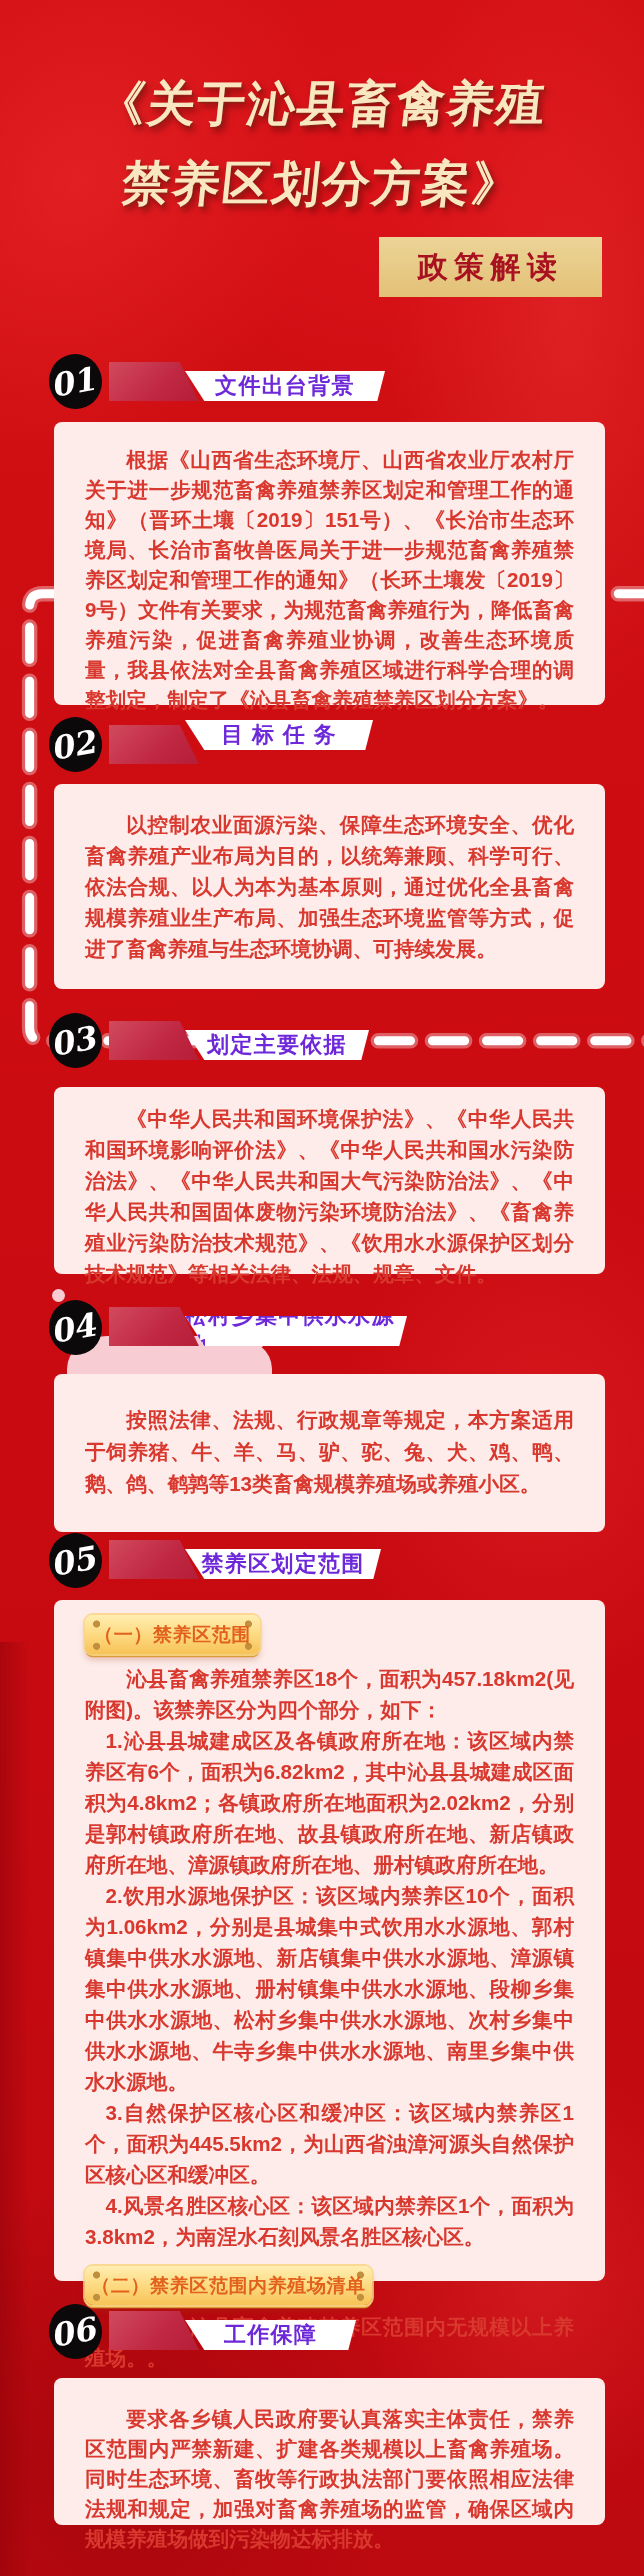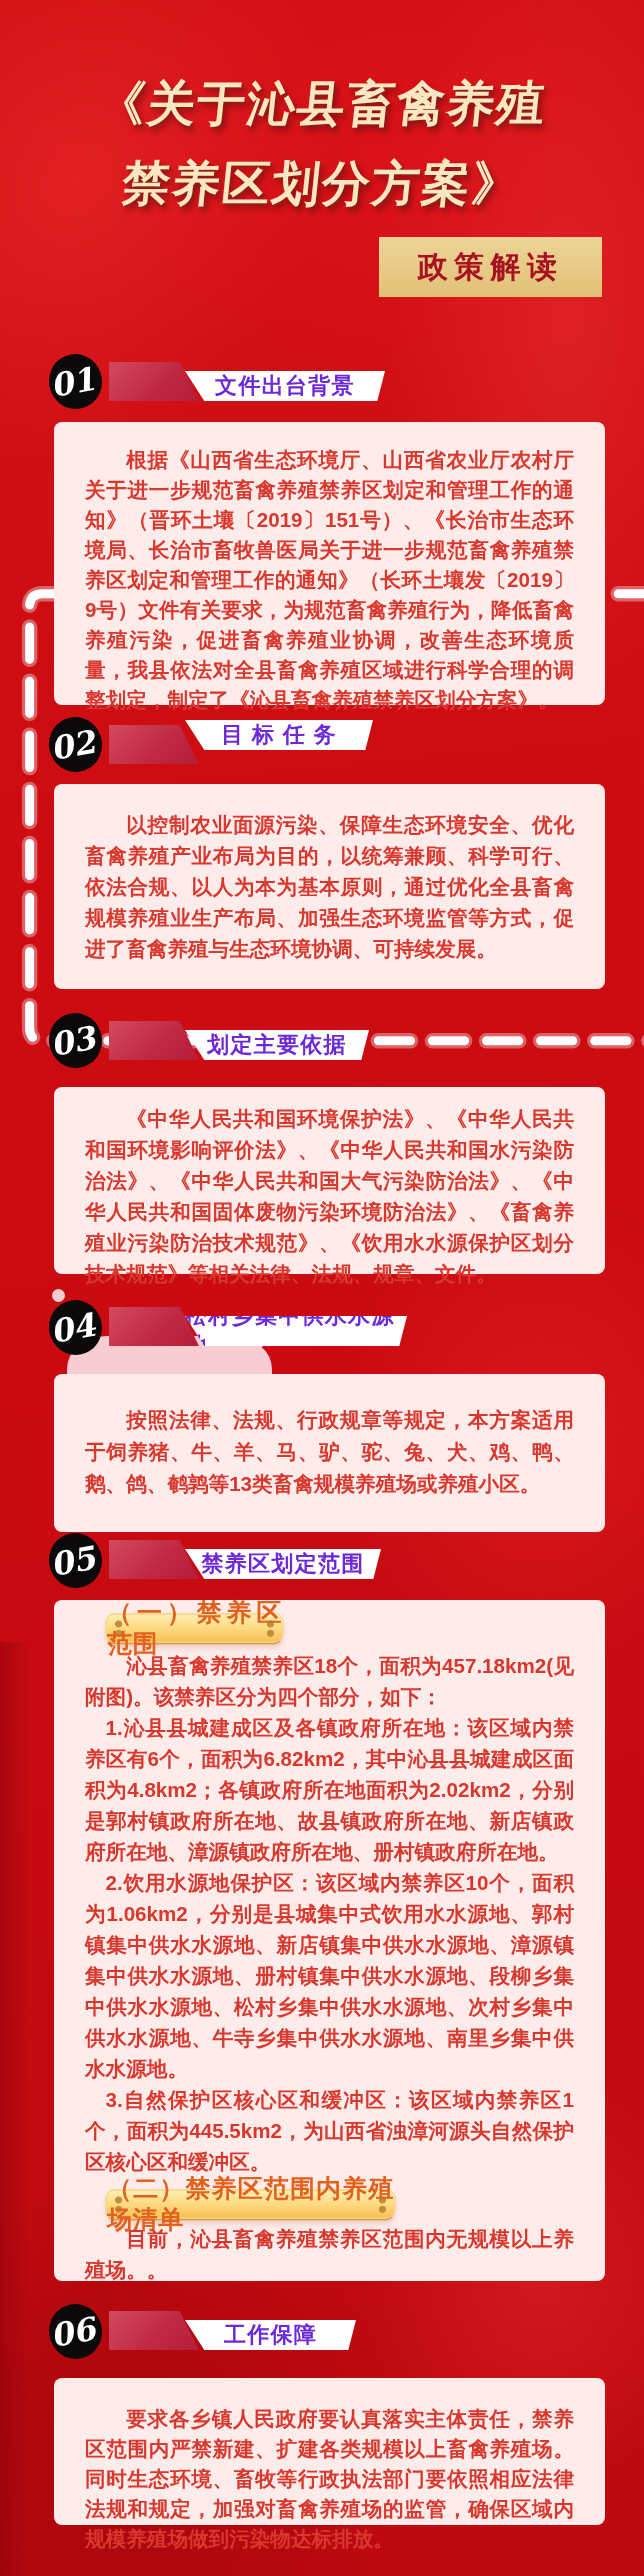--- a/index.html
+++ b/index.html
@@ -43,30 +43,30 @@
         display:flex;align-items:center;justify-content:center;
         color:#6d28d9;font-size:22px;font-weight:bold;letter-spacing:1.3px;}
 
   
   .card{position:absolute;left:54px;width:551px;background:#fdecea;border-radius:8px;z-index:2;
         box-sizing:border-box;color:#d9382e;font-weight:bold;font-size:20.6px;text-align:justify;}
   .card p{margin:0;text-indent:2em;}
   .card p.sub{text-indent:1em;}
 
   
-  .plaque{height:26px;border-radius:7.7px;margin-left:22px;
+  .plaque{height:39px;border-radius:7.7px;margin-left:0;
         background:
           radial-gradient(circle at 11.6px 9px,#c18f3e 3.2px,rgba(0,0,0,0) 3.9px),
           radial-gradient(circle at calc(100% - 11.6px) 9px,#c18f3e 3.2px,rgba(0,0,0,0) 3.9px),
           radial-gradient(circle at 11.6px calc(100% - 7.7px),#c18f3e 3.2px,rgba(0,0,0,0) 3.9px),
           radial-gradient(circle at calc(100% - 11.6px) calc(100% - 7.7px),#c18f3e 3.2px,rgba(0,0,0,0) 3.9px),
           linear-gradient(180deg,#ffeeb2 0%,#fdda81 50%,#f7c257 100%);
         box-shadow:0 0 0 1.9px rgba(250,214,130,.85),0 3.2px 0 #dc9a3c,0 5.2px 6.4px rgba(160,60,10,.25);
         display:flex;align-items:center;justify-content:center;
-        color:#e2611c;font-size:25px;font-weight:bold;letter-spacing:0.6px;text-indent:0;}
+        color:#e2611c;font-size:19px;font-weight:bold;letter-spacing:0.6px;text-indent:0;}
   .plq1{width:175px;} .plq2{width:287px;}
 
   
   .blob{position:absolute;z-index:1;background:#f8ccd3;}
   .blob-dome{left:67px;top:1336px;width:205px;height:77px;border-radius:40px 40px 0 0/33px 33px 0 0;}
   .blob-ear1{left:205px;top:1320px;width:30px;height:30px;border-radius:50%;}
   .blob-ear2{left:245px;top:1325px;width:23px;height:23px;border-radius:50%;}
   .blob-dot{left:52px;top:1289px;width:13px;height:13px;border-radius:50%;}
 </style>
 </head>
@@ -131,20 +131,21 @@
   <div class="num" style="top:1533px">05</div>
   <div class="band" style="top:1540px"></div>
   <div class="wbox" style="top:1549px;width:196px">禁养区划定范围</div>
 
   <div class="card" style="top:1600px;height:681px;padding:13px 31px 15.5px;line-height:31px">
     <div class="plaque plq1" style="margin-top:1.9px">（一）禁养区范围</div>
     <p style="margin-top:9px">沁县畜禽养殖禁养区18个，面积为457.18km2(见附图)。该禁养区分为四个部分，如下：</p>
     <p class="sub">1.沁县县城建成区及各镇政府所在地：该区域内禁养区有6个，面积为6.82km2，其中沁县县城建成区面积为4.8km2；各镇政府所在地面积为2.02km2，分别是郭村镇政府所在地、故县镇政府所在地、新店镇政府所在地、漳源镇政府所在地、册村镇政府所在地。</p>
     <p class="sub">2.饮用水源地保护区：该区域内禁养区10个，面积为1.06km2，分别是县城集中式饮用水水源地、郭村镇集中供水水源地、新店镇集中供水水源地、漳源镇集中供水水源地、册村镇集中供水水源地、段柳乡集中供水水源地、松村乡集中供水水源地、次村乡集中供水水源地、牛寺乡集中供水水源地、南里乡集中供水水源地。</p>
     <p class="sub">3.自然保护区核心区和缓冲区：该区域内禁养区1个，面积为445.5km2，为山西省浊漳河源头自然保护区核心区和缓冲区。</p>
+    <p class="sub">4.风景名胜区核心区：该区域内禁养区1个，面积为3.8km2，为南涅水石刻风景名胜区核心区。</p>
     <div class="plaque plq2" style="margin-top:14px">（二）禁养区范围内养殖场清单</div>
     <p style="margin-top:6.4px">目前，沁县畜禽养殖禁养区范围内无规模以上养殖场。。</p>
   </div>
 
   <div class="num" style="top:2304px">06</div>
   <div class="band" style="top:2311px"></div>
   <div class="wbox" style="top:2320px;width:171px">工作保障</div>
 
   <div class="card" style="top:2378px;height:147px;padding:26px 31px 8px;line-height:30px">
     <p>要求各乡镇人民政府要认真落实主体责任，禁养区范围内严禁新建、扩建各类规模以上畜禽养殖场。同时生态环境、畜牧等行政执法部门要依照相应法律法规和规定，加强对畜禽养殖场的监管，确保区域内规模养殖场做到污染物达标排放。</p>

